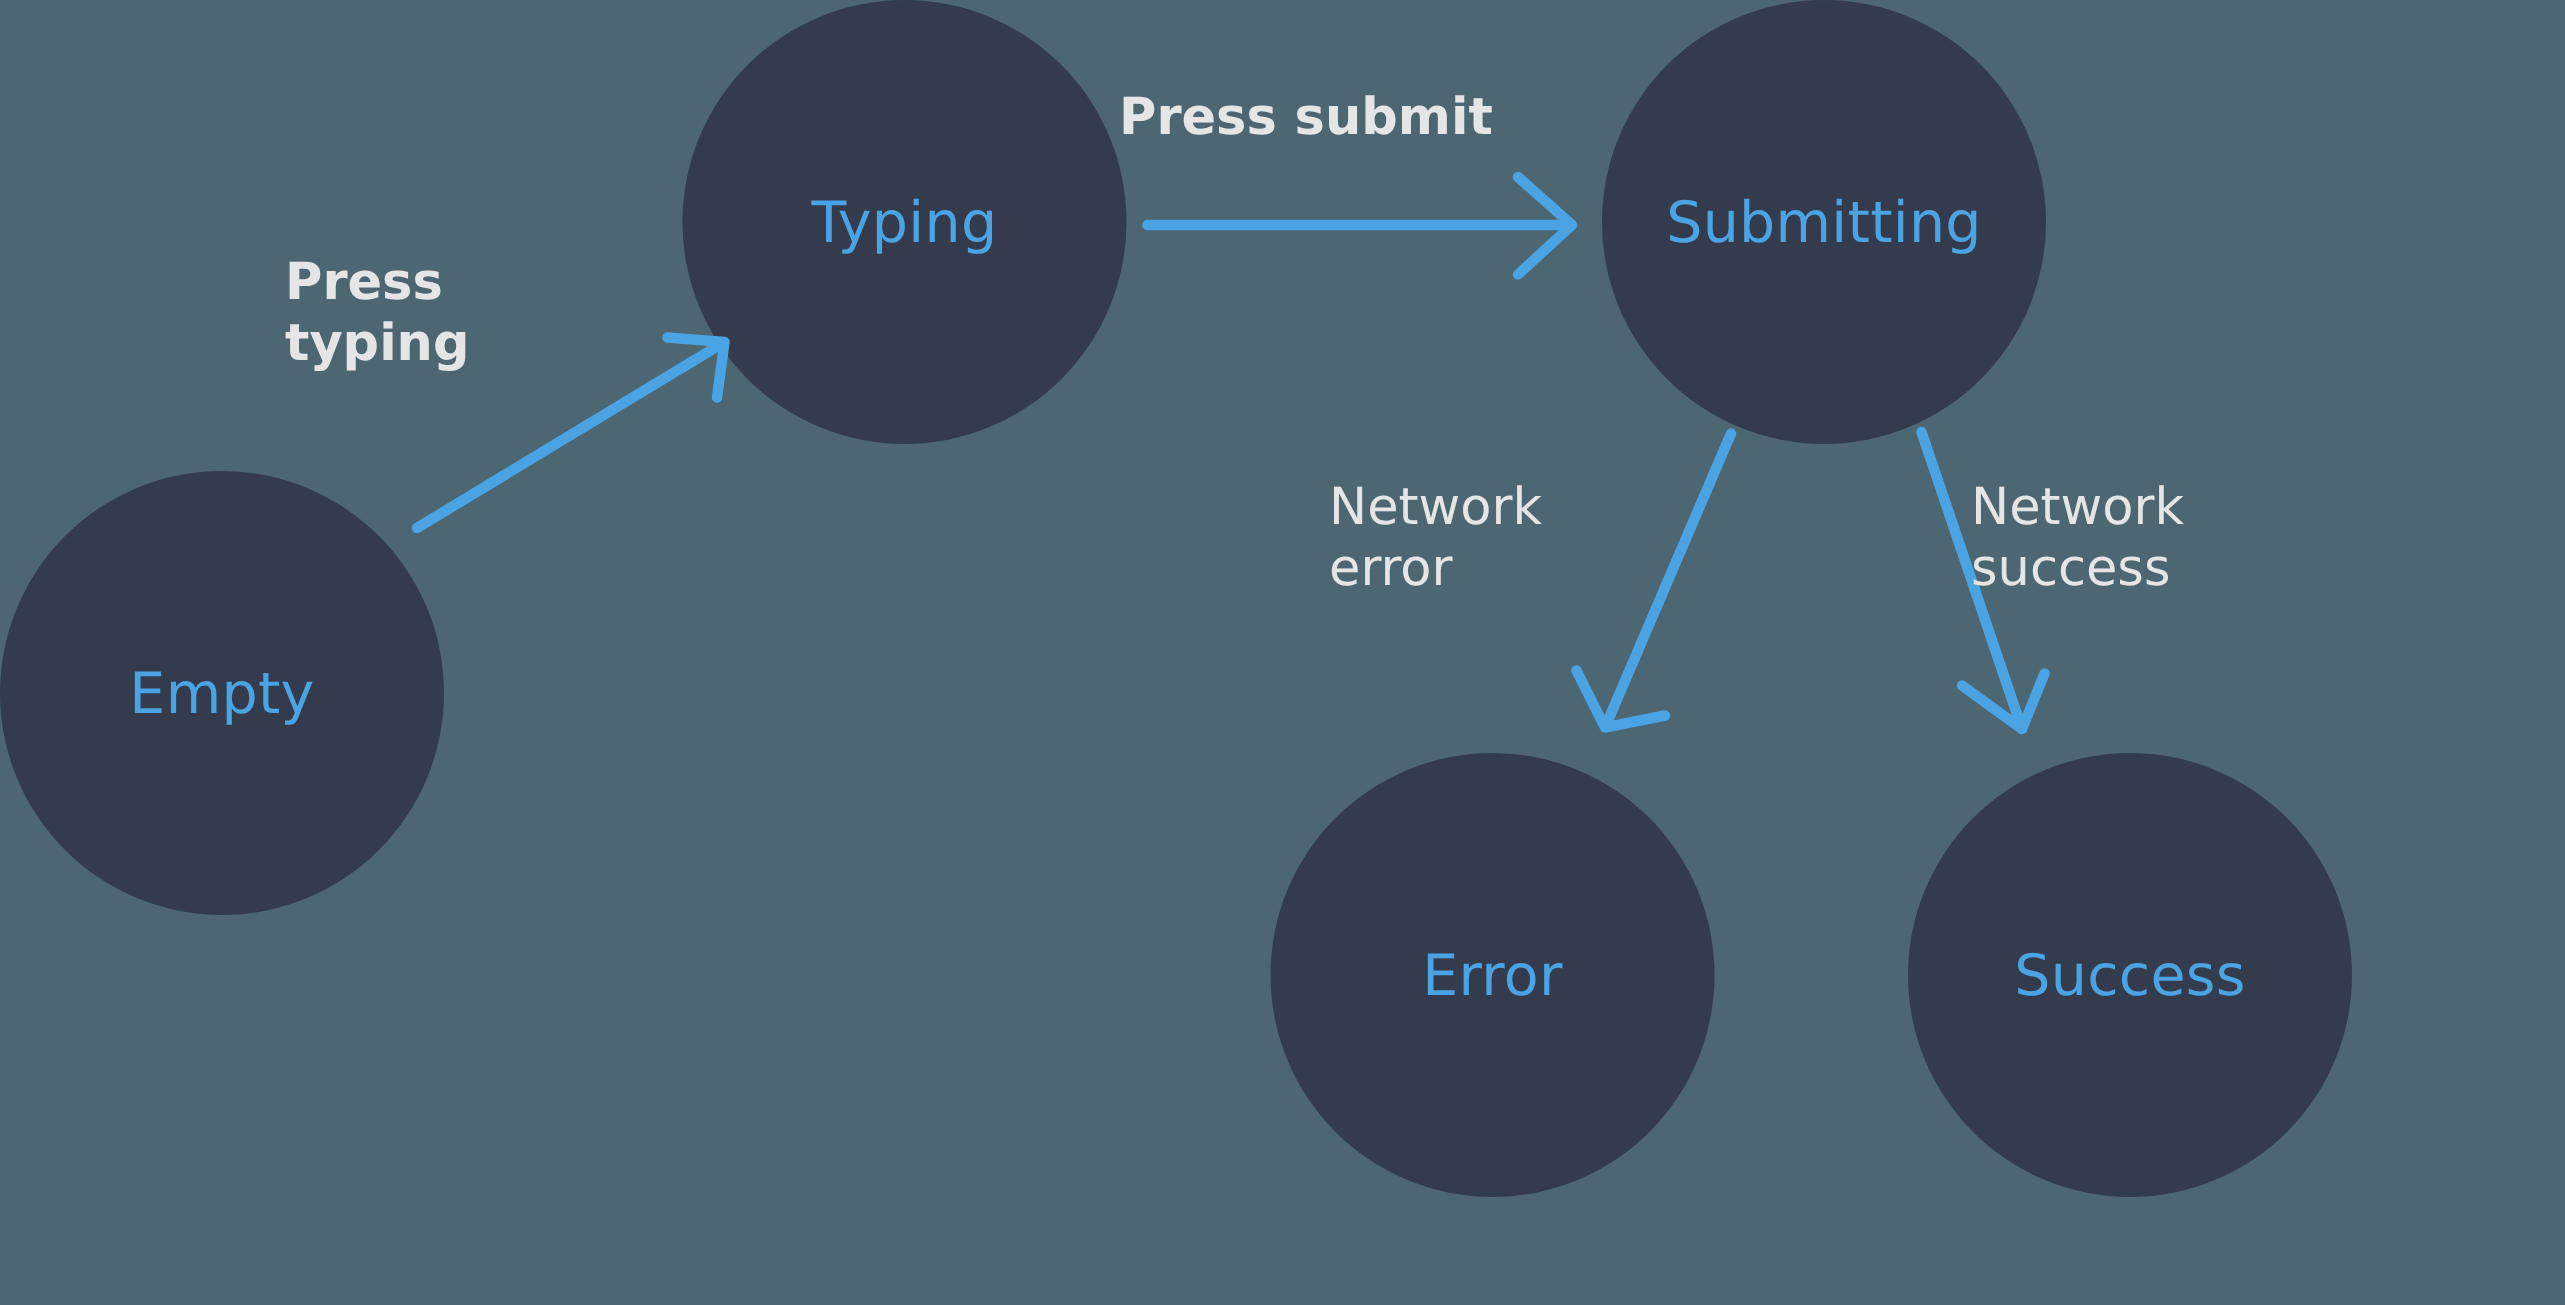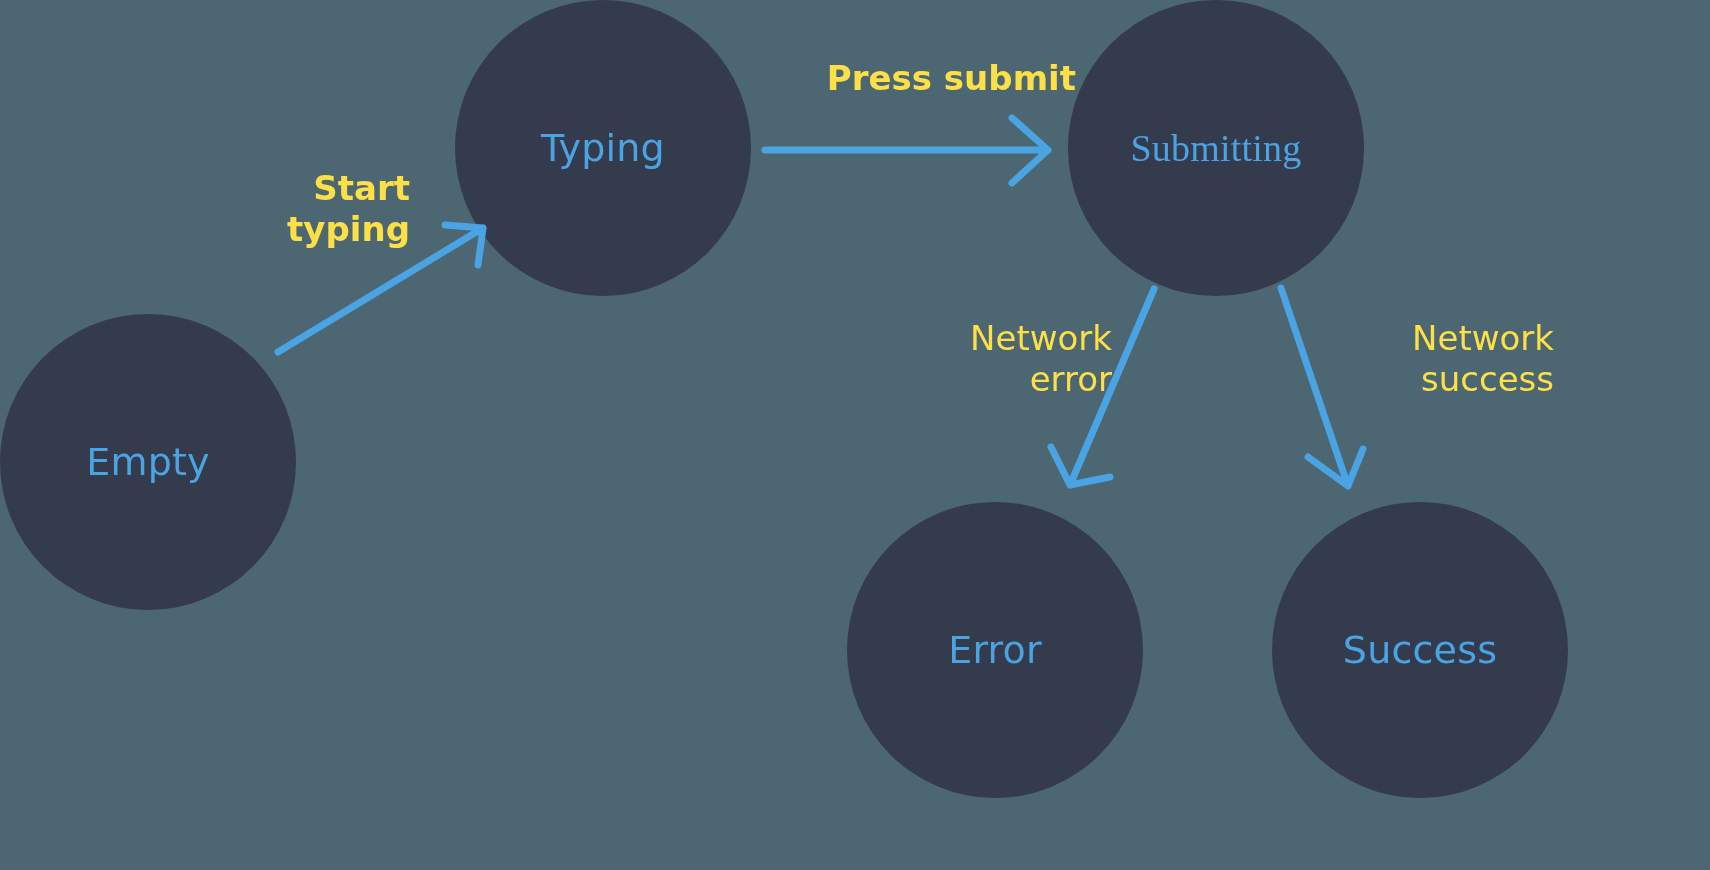--- a/index.html
+++ b/index.html
@@ -26,24 +26,24 @@
   .node-label {
     color: #4aa3e2;
     font-size: 38px;
     font-weight: 400;
     letter-spacing: 0.2px;
     white-space: nowrap;
     user-select: none;
   }
   .edge-label {
     position: absolute;
-    color: #fde047;
+    color: #e5e5e5;
     font-size: 34px;
     line-height: 1.22;
-    text-align: right;
+    text-align: left;
     white-space: pre-line;
     user-select: none;
   }
   .edge-label.bold {
     font-weight: 700;
   }
   svg.arrows {
     position: absolute;
     left: 0;
     top: 0;
@@ -66,40 +66,40 @@
 <div id="stage">
 
   <div class="node" style="left:0px; top:314px; width:296px; height:296px;justify-content:center;">
     <span class="node-label">Empty</span>
   </div>
 
   <div class="node" style="left:455px; top:0px; width:296px; height:296px;">
     <span class="node-label">Typing</span>
   </div>
 
-  <div class="node" style="left:1068px; top:0px; width:296px; height:296px;font-family:Liberation Serif, serif;">
+  <div class="node" style="left:1068px; top:0px; width:296px; height:296px;">
     <span class="node-label">Submitting</span>
   </div>
 
   <div class="node" style="left:847px; top:502px; width:296px; height:296px;">
     <span class="node-label">Error</span>
   </div>
 
   <div class="node" style="left:1272px; top:502px; width:296px; height:296px;">
     <span class="node-label">Success</span>
   </div>
 
   <svg class="arrows" viewBox="0 0 1710 870">
     <path d="M 278 352 L 483 228 M 445 225 L 483 228 L 478 265"></path>
     <path d="M 765 150 L 1048 150 M 1012 118 L 1048 150 L 1012 183"></path>
     <path d="M 1154 289 L 1070 485 M 1051 447 L 1070 485 L 1110 477"></path>
     <path d="M 1281 288 L 1348 486 M 1308 457 L 1348 486 L 1363 449"></path>
   </svg>
 
-  <div class="edge-label bold" style="left:190px; top:168px; width:220px;">Start
+  <div class="edge-label bold" style="left:190px; top:168px; width:220px;">Press
 typing</div>
 
   <div class="edge-label bold" style="left:746px; top:58px; width:330px;">Press submit</div>
 
   <div class="edge-label" style="left:886px; top:318px; width:226px;">Network
 error</div>
 
   <div class="edge-label" style="left:1314px; top:318px; width:240px;">Network
 success</div>
 

